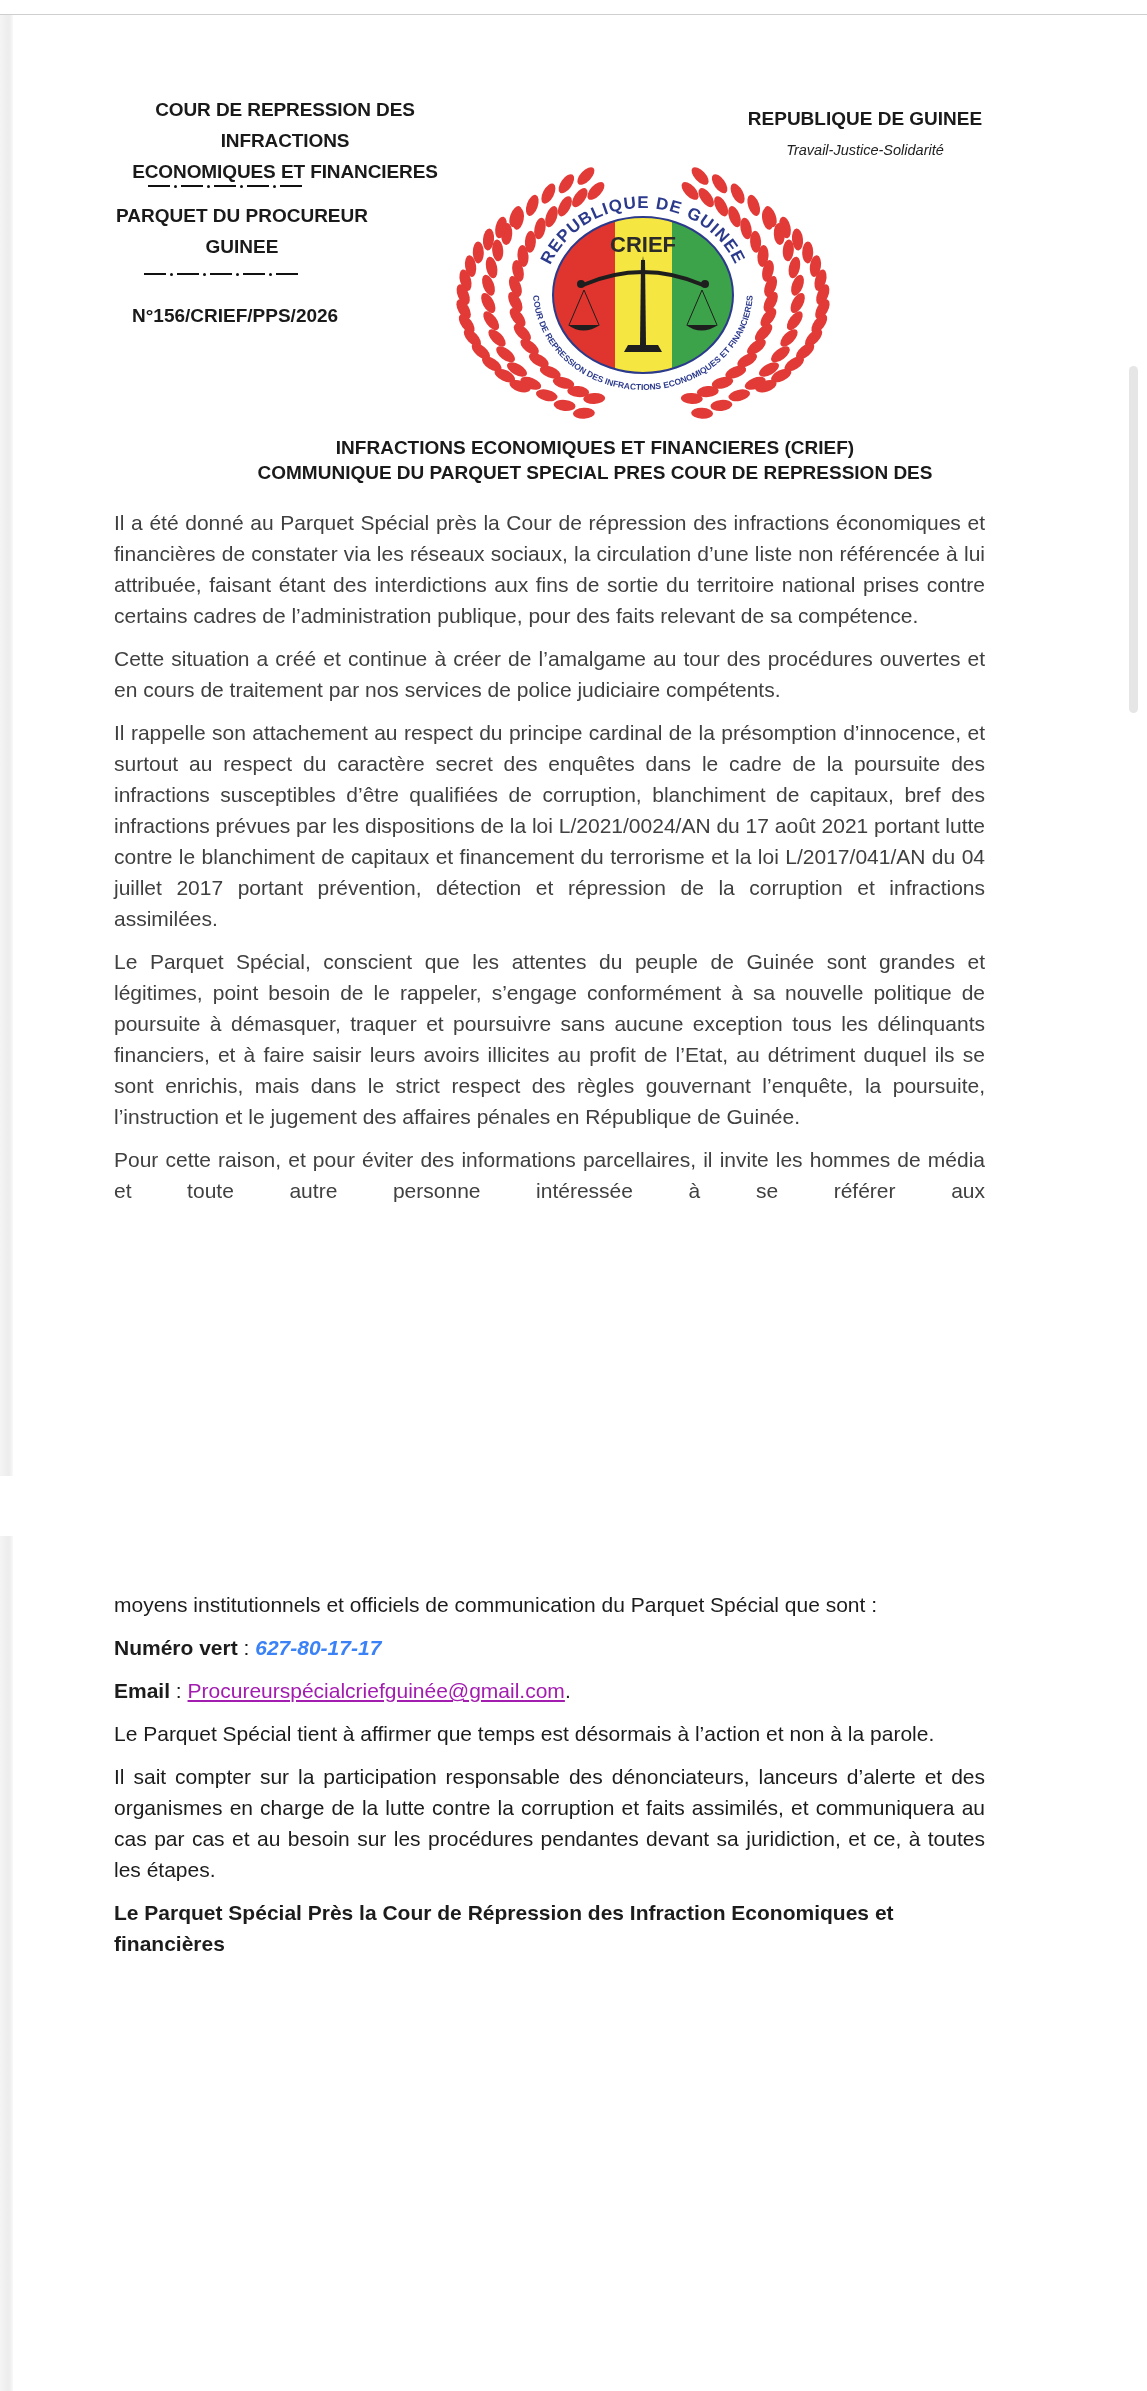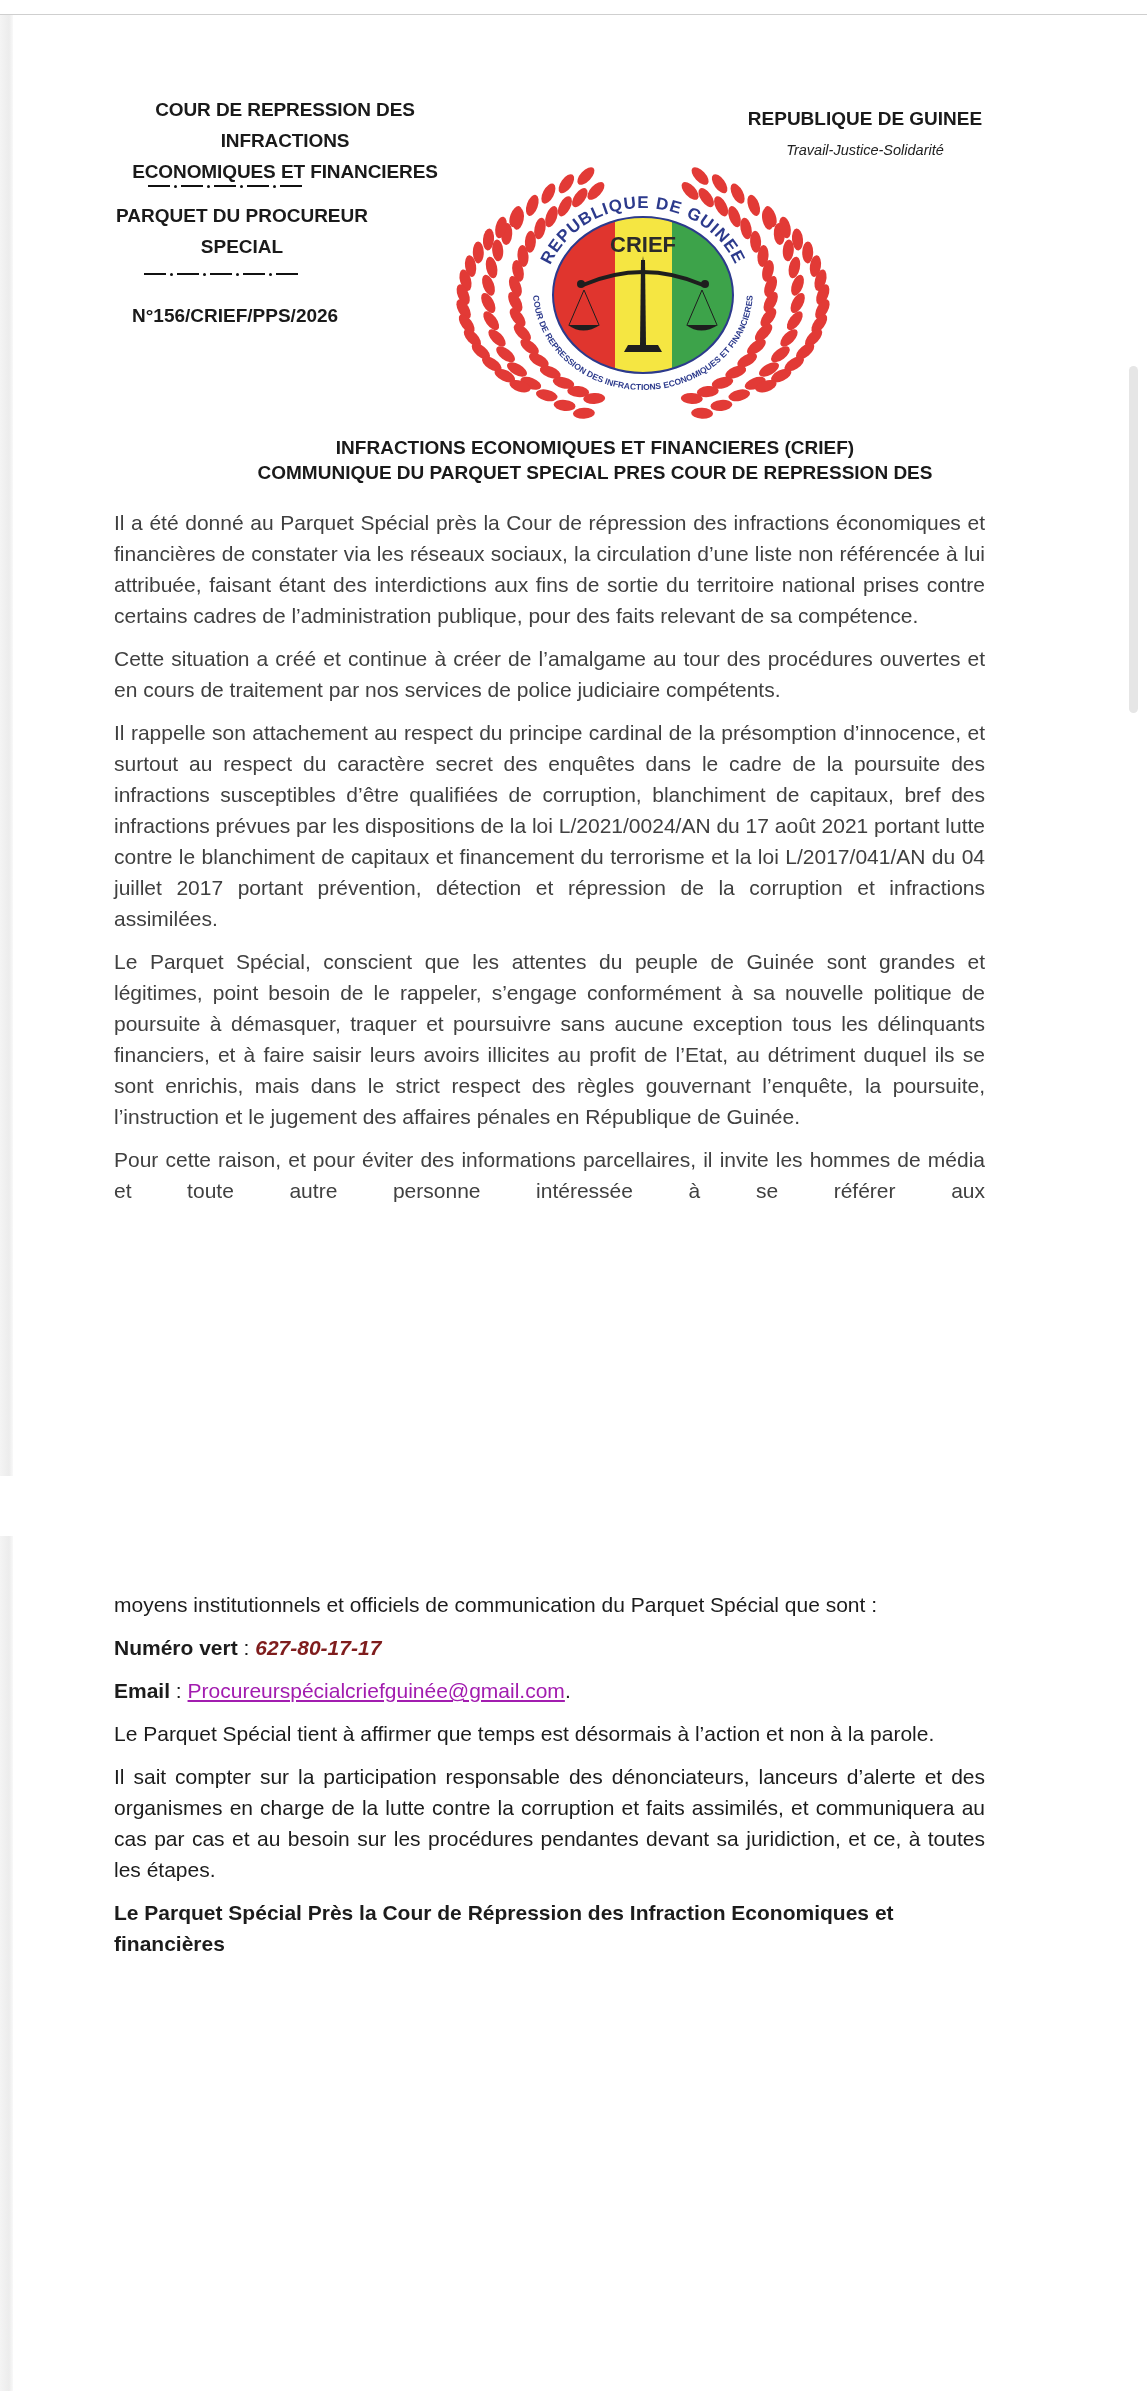--- a/index.html
+++ b/index.html
@@ -42,21 +42,21 @@
 
     .body-text { position: absolute; left: 114px; width: 871px; font-size: 21px; line-height: 31px;
       text-align: justify; color: #404040; }
     .body-text p { margin-bottom: 12px; }
     .p1 { top: 507px; }
 
     .p2text { position: absolute; left: 114px; top: 1589px; width: 871px; font-size: 21px; line-height: 31px; color: #1c1c1c; }
     .p2text p { margin-bottom: 12px; text-align: justify; }
     .p2text .ragged { text-align: left; }
     .lbl { font-weight: bold; text-align: center; }
-    .phone { color: #7f1d1d; font-weight: bold; font-style: italic; }
+    .phone { color: #3b82f6; font-weight: bold; font-style: italic; }
     .email { color: #a21caf; text-decoration: underline; }
     .signature { font-weight: bold; }
   </style>
 </head>
 <body>
 
 <div class="top-rule"></div>
 
 <div class="page page-1">
   <div class="edge"></div>
@@ -78,21 +78,21 @@
     <span class="dot"></span>
     <span class="d"></span>
     <span class="dot"></span>
     <span class="d"></span>
     <span class="dot"></span>
     <span class="d"></span>
 </div>
 
 <div class="parquet">
   <div>PARQUET DU PROCUREUR</div>
-  <div>SPECIAL</div>
+  <div>GUINEE</div>
 </div>
 
 <div class="dash-sep sep2">
   <span class="d"></span>
     <span class="dot"></span>
     <span class="d"></span>
     <span class="dot"></span>
     <span class="d"></span>
     <span class="dot"></span>
     <span class="d"></span>

